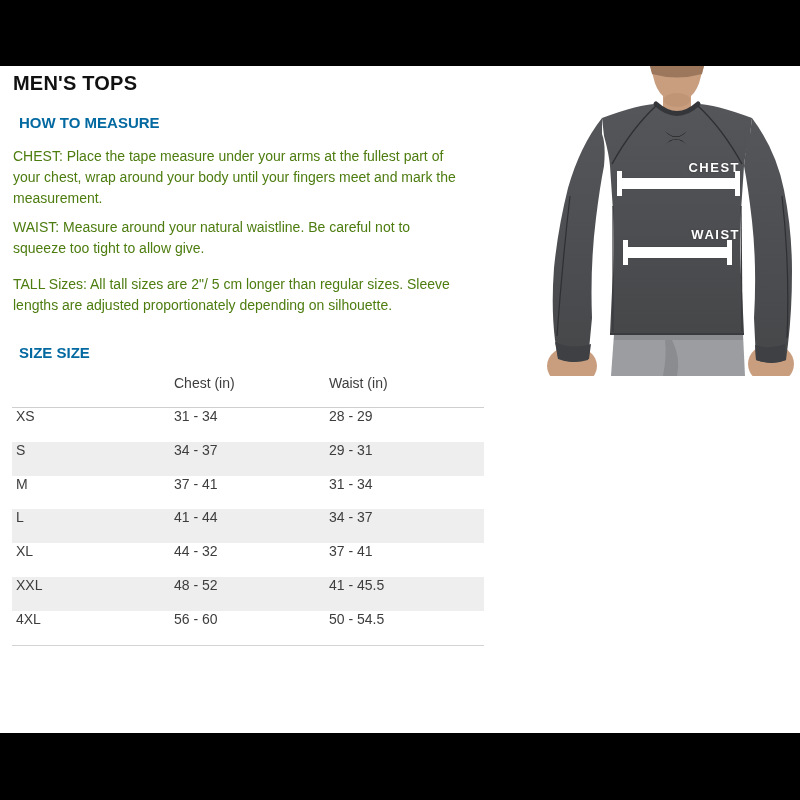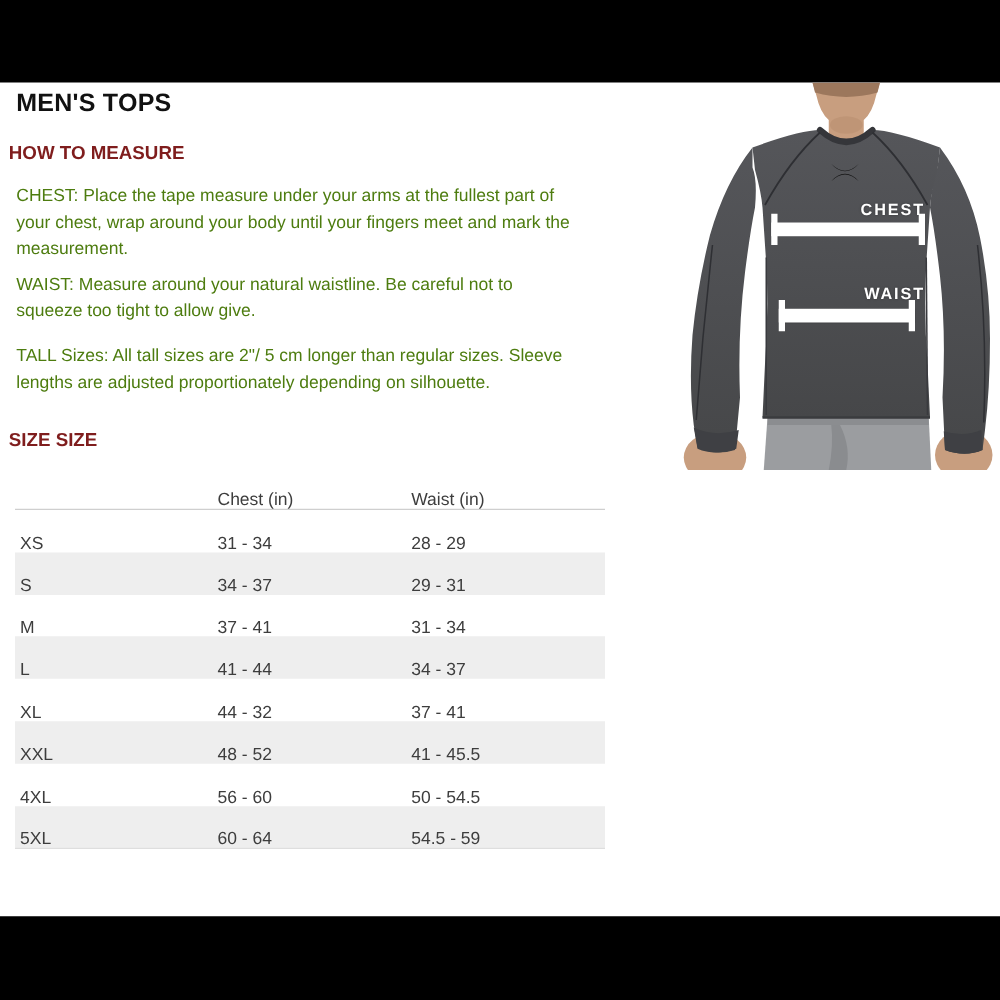--- a/index.html
+++ b/index.html
@@ -8,31 +8,31 @@
     background:#ffffff;
     font-family:"Liberation Sans","DejaVu Sans",sans-serif;
     -webkit-font-smoothing:antialiased;
   }
   .bar{position:absolute;left:0;width:800px;background:#000;}
   #top-bar{top:0;height:66px;}
   #bottom-bar{top:733px;height:67px;}
 
   .abs{position:absolute;}
   #page-title{left:13px;top:72px;font-size:20px;font-weight:bold;color:#111;letter-spacing:.2px;}
-  .section-heading{left:7px;font-size:15px;font-weight:bold;color:#7f1d1d;}
+  .section-heading{left:19px;font-size:15px;font-weight:bold;color:#0369a1;}
   #howto-heading{top:114px;}
   #sizechart-heading{top:344px;}
   .para{left:13px;width:452px;font-size:14px;line-height:21px;color:#4d7c0f;}
   #para-chest{top:146px;}
   #para-waist{top:217px;}
   #para-tall{top:274px;}
 
   
   #size-table{left:12px;top:375px;width:472px;color:#3d3d3d;font-size:14px;}
-  .trow{display:flex;align-items:flex-end;height:33.8px;}
+  .trow{display:flex;align-items:flex-start;height:33.8px;}
   .thead{height:32px;border-bottom:1px solid #cfcfcf;}
   .tbody .trow:nth-child(even){background:#eeeeee;}
   .tbody{border-bottom:1px solid #d4d4d4;}
   .c-size{width:162px;padding-left:4px;box-sizing:border-box;}
   .c-chest{width:155px;}
   .c-waist{width:155px;}
 
   
   #figure{left:540px;top:66px;width:260px;height:310px;overflow:hidden;}
   #figure svg{display:block;}
@@ -99,25 +99,20 @@
     <div class="trow">
       <div class="c-size">XXL</div>
       <div class="c-chest">48 - 52</div>
       <div class="c-waist">41 - 45.5</div>
     </div>
     <div class="trow">
       <div class="c-size">4XL</div>
       <div class="c-chest">56 - 60</div>
       <div class="c-waist">50 - 54.5</div>
     </div>
-    <div class="trow">
-      <div class="c-size">5XL</div>
-      <div class="c-chest">60 - 64</div>
-      <div class="c-waist">54.5 - 59</div>
-    </div>
   </div>
 </div>
 
 <div id="figure" class="abs">
   <svg viewBox="0 0 260 310" width="260" height="310">
     <defs>
       <linearGradient id="shirtg" x1="0" y1="0" x2="0" y2="1">
         <stop offset="0" stop-color="#55565a"></stop>
         <stop offset="1" stop-color="#464749"></stop>
       </linearGradient>

